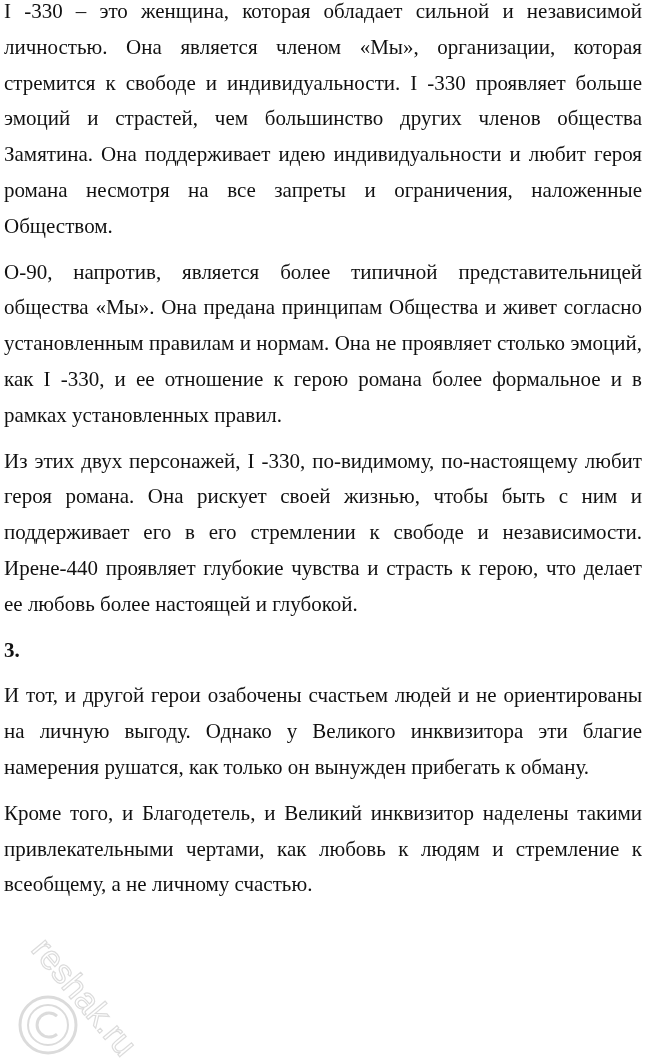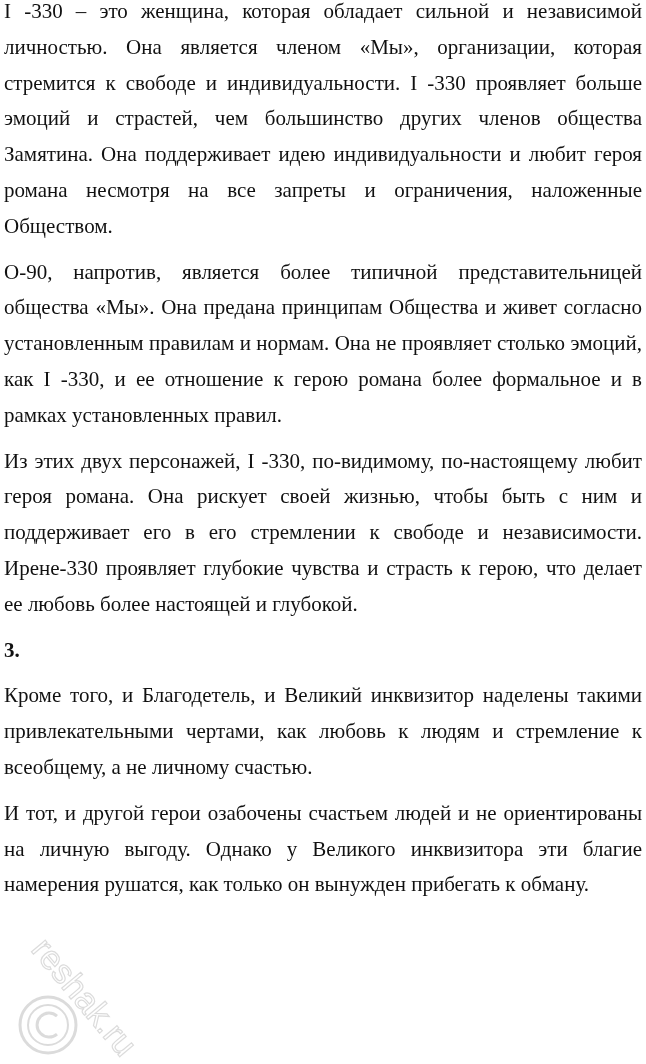--- a/index.html
+++ b/index.html
@@ -44,26 +44,26 @@
       pointer-events: none;
       opacity: 0.35;
     }
   </style>
 </head>
 <body>
 
 <div class="page">
   <p class="para">I -330 – это женщина, которая обладает сильной и независимой личностью. Она является членом «Мы», организации, которая стремится к свободе и индивидуальности. I -330 проявляет больше эмоций и страстей, чем большинство других членов общества Замятина. Она поддерживает идею индивидуальности и любит героя романа несмотря на все запреты и ограничения, наложенные Обществом.</p>
   <p class="para">О-90, напротив, является более типичной представительницей общества «Мы». Она предана принципам Общества и живет согласно установленным правилам и нормам. Она не проявляет столько эмоций, как I -330, и ее отношение к герою романа более формальное и в рамках установленных правил.</p>
-  <p class="para">Из этих двух персонажей, I -330, по-видимому, по-настоящему любит героя романа. Она рискует своей жизнью, чтобы быть с ним и поддерживает его в его стремлении к свободе и независимости. Ирене-330 проявляет глубокие чувства и страсть к герою, что делает ее любовь более настоящей и глубокой.</p>
+  <p class="para">Из этих двух персонажей, I -330, по-видимому, по-настоящему любит героя романа. Она рискует своей жизнью, чтобы быть с ним и поддерживает его в его стремлении к свободе и независимости. Ирене-440 проявляет глубокие чувства и страсть к герою, что делает ее любовь более настоящей и глубокой.</p>
 
   <p class="heading">3.</p>
 
+  <p class="para">И тот, и другой герои озабочены счастьем людей и не ориентированы на личную выгоду. Однако у Великого инквизитора эти благие намерения рушатся, как только он вынужден прибегать к обману.</p>
   <p class="para">Кроме того, и Благодетель, и Великий инквизитор наделены такими привлекательными чертами, как любовь к людям и стремление к всеобщему, а не личному счастью.</p>
-  <p class="para">И тот, и другой герои озабочены счастьем людей и не ориентированы на личную выгоду. Однако у Великого инквизитора эти благие намерения рушатся, как только он вынужден прибегать к обману.</p>
 </div>
 
 <svg class="watermark" viewBox="0 0 150 130" xmlns="http://www.w3.org/2000/svg">
   <g>
     <circle cx="40" cy="95" r="28" fill="none" stroke="#9a9a9a" stroke-width="3"></circle>
     <circle cx="40" cy="95" r="20" fill="none" stroke="#9a9a9a" stroke-width="2"></circle>
     <path d="M49 86 A12 12 0 1 0 49 104" fill="none" stroke="#9a9a9a" stroke-width="3"></path>
   </g>
   <text x="0" y="0" fill="none" stroke="#9a9a9a" stroke-width="1.2" font-family="Liberation Sans, sans-serif" font-size="34" transform="translate(22,20) rotate(50)">reshak.ru</text>
 </svg>

